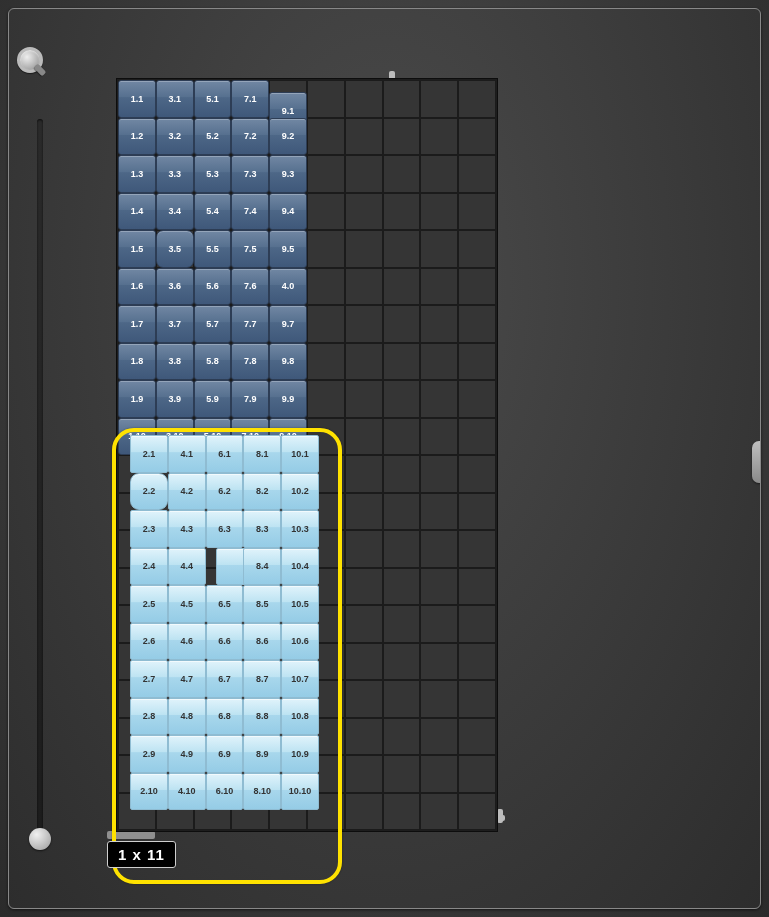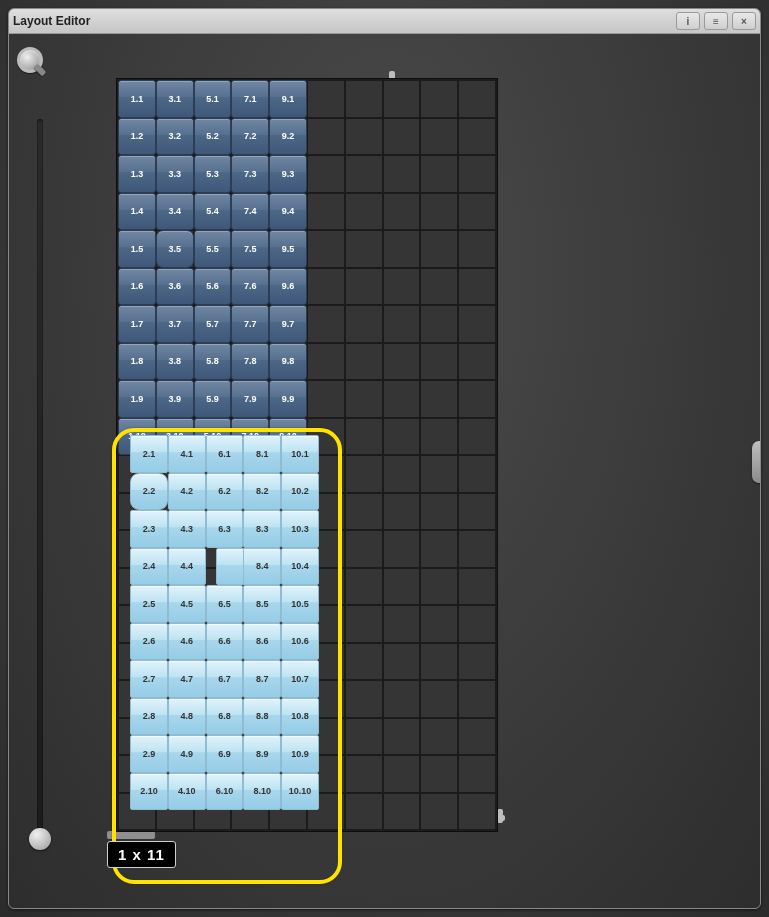--- a/index.html
+++ b/index.html
@@ -52,34 +52,20 @@
   .cell.light{background:linear-gradient(#e0f3fb,#bde3f2 45%,#a8d7ec 46%,#95cce6);
     border:1px solid #8fbcd2;border-radius:2px;color:#333;font-weight:bold;box-shadow:inset 0 1px 0 rgba(255,255,255,.6)}
   
   .sel{position:absolute;border:4px solid #ffe200;border-radius:22px;pointer-events:none;
     box-shadow:0 0 2px rgba(0,0,0,.4)}
 </style>
 </head>
 <body>
 
 <div class="window">
-  <div class="titlebar">
-    <span>Layout Editor</span>
-    <div class="buttons">
-      <div class="tbtn">
-          <span>i</span>
-        </div>
-      <div class="tbtn">
-          <span>≡</span>
-        </div>
-      <div class="tbtn">
-          <span>×</span>
-        </div>
-    </div>
-  </div>
 
   <div class="toolbar">
     <div class="mag">
       <div class="lens"></div>
       <div class="handle"></div>
     </div>
   </div>
 
   <div class="vslider">
     <div class="knob"></div>
@@ -405,37 +391,37 @@
         </div>
         <div class="cell blue" style="left: 113.4px; top: 262.5px;">
           <span>7.8</span>
         </div>
         <div class="cell blue" style="left: 113.4px; top: 300px;">
           <span>7.9</span>
         </div>
         <div class="cell blue" style="left: 113.4px; top: 337.5px;">
           <span>7.10</span>
         </div>
-        <div class="cell blue" style="left: 151.2px; top: 0px;">
+        <div class="cell blue" style="left: 151.2px; top: 12px;">
           <span>9.1</span>
         </div>
         <div class="cell blue" style="left: 151.2px; top: 37.5px;">
           <span>9.2</span>
         </div>
         <div class="cell blue" style="left: 151.2px; top: 75px;">
           <span>9.3</span>
         </div>
         <div class="cell blue" style="left: 151.2px; top: 112.5px;">
           <span>9.4</span>
         </div>
         <div class="cell blue" style="left: 151.2px; top: 150px;">
           <span>9.5</span>
         </div>
         <div class="cell blue" style="left: 151.2px; top: 187.5px;">
-          <span>9.6</span>
+          <span>4.0</span>
         </div>
         <div class="cell blue" style="left: 151.2px; top: 225px;">
           <span>9.7</span>
         </div>
         <div class="cell blue" style="left: 151.2px; top: 262.5px;">
           <span>9.8</span>
         </div>
         <div class="cell blue" style="left: 151.2px; top: 300px;">
           <span>9.9</span>
         </div>

